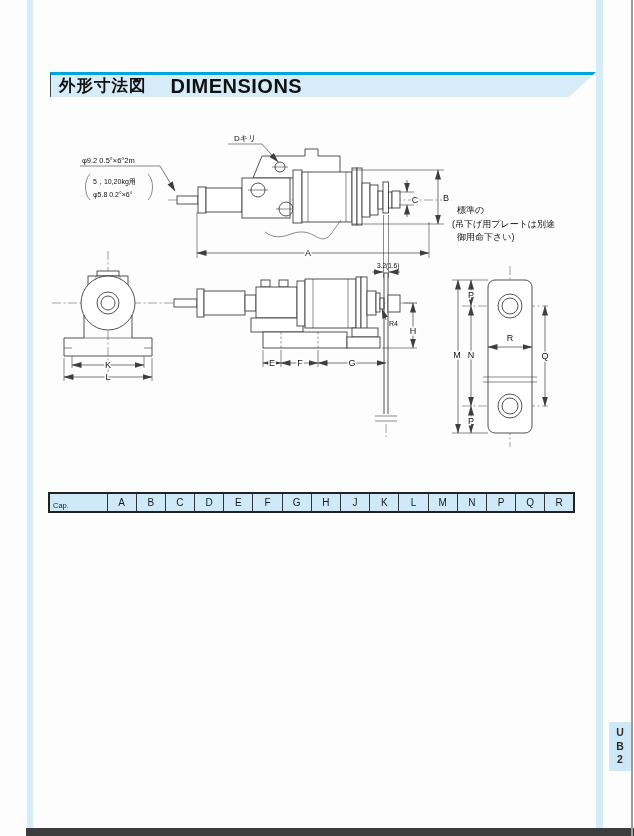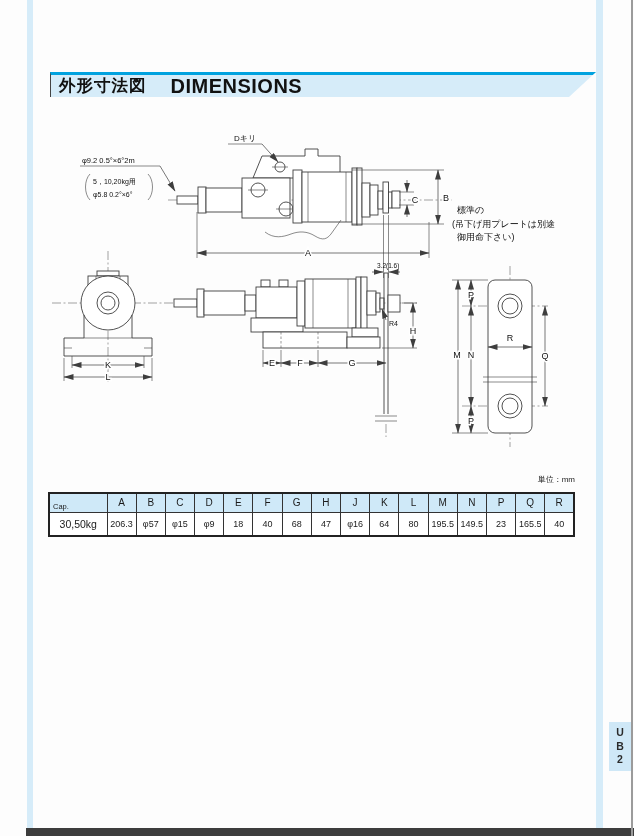--- a/index.html
+++ b/index.html
@@ -263,21 +263,20 @@
       <line class="dim" x1="471" y1="406" x2="471" y2="433" marker-start="url(#ar)" marker-end="url(#ar)"></line>
       <text class="dt" x="471" y="298">P</text>
       <text class="dt" x="471" y="358">N</text>
       <text class="dt" x="471" y="424">P</text>
 
       <line class="dim" x1="545" y1="306" x2="545" y2="406" marker-start="url(#ar)" marker-end="url(#ar)"></line>
       <text class="dt" x="545" y="359">Q</text>
     </g>
   </svg>
 
-  <div class="unit-note">単位：mm</div>
 
   <div class="tbl-wrap">
     <table class="dim-table">
         <colgroup>
           <col style="width: 58px;">
           <col>
           <col>
           <col>
           <col>
           <col>
@@ -310,39 +309,20 @@
             <th>K</th>
             <th>L</th>
             <th>M</th>
             <th>N</th>
             <th>P</th>
             <th>Q</th>
             <th>R</th>
           </tr>
         </thead>
       <tbody>
-          <tr>
-            <td class="cap">30,50kg</td>
-            <td class="val">206.3</td>
-            <td class="val">φ57</td>
-            <td class="val">φ15</td>
-            <td class="val">φ9</td>
-            <td class="val">18</td>
-            <td class="val">40</td>
-            <td class="val">68</td>
-            <td class="val">47</td>
-            <td class="val">φ16</td>
-            <td class="val">64</td>
-            <td class="val">80</td>
-            <td class="val">195.5</td>
-            <td class="val">149.5</td>
-            <td class="val">23</td>
-            <td class="val">165.5</td>
-            <td class="val">40</td>
-          </tr>
         </tbody>
     </table>
   </div>
 
   <div class="side-tab">
     <span>U</span>
     <span>B</span>
     <span>2</span>
   </div>
 </div>

